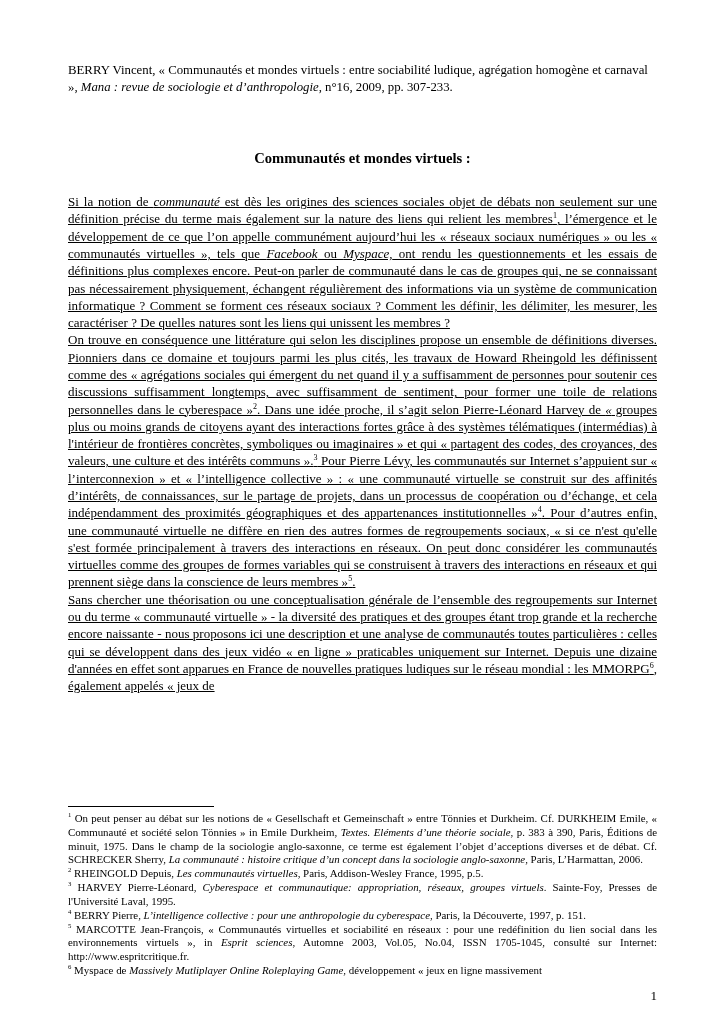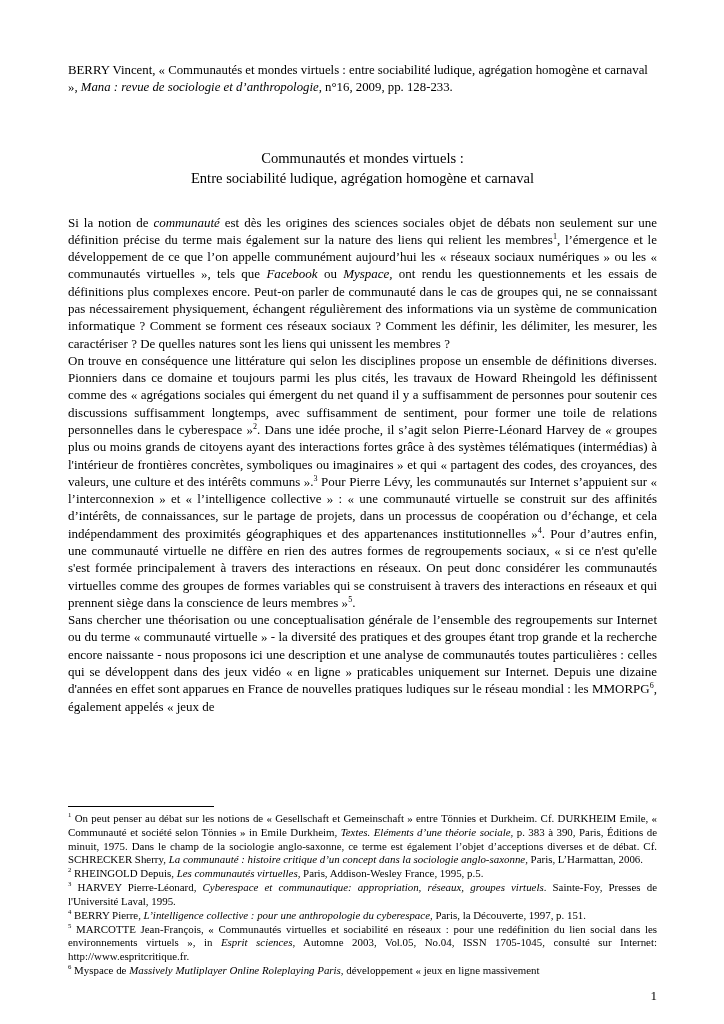--- a/index.html
+++ b/index.html
@@ -17,28 +17,29 @@
   }
   .citation {
     font-size: 12.8px;
     line-height: 1.32;
     text-align: left;
   }
   .title {
     margin-top: 52px;
     text-align: center;
     font-size: 14.6px;
-    font-weight: normal;
+    font-weight: bold;
     line-height: 1.4;
   }
   .body-text { margin-top: 25px; }
   .para {
     font-size: 13px;
     line-height: 1.33;
     text-align: justify;
+    text-decoration: underline;
   }
   sup {
     font-size: 0.62em;
     vertical-align: super;
     line-height: 0;
   }
   .footnotes {
     position: absolute;
     left: 68px;
     right: 67px;
@@ -60,40 +61,39 @@
     right: 67px;
     bottom: 20px;
     font-size: 13px;
   }
 </style>
 </head>
 <body>
 
 <div class="page">
 
-  <p class="citation"><span>BERRY Vincent, « Communautés et mondes virtuels : entre sociabilité ludique, agrégation homogène et carnaval », </span><em>Mana : revue de sociologie et d’anthropologie</em><span>, n°16, 2009, pp. 128-233.</span></p>
+  <p class="citation"><span>BERRY Vincent, « Communautés et mondes virtuels : entre sociabilité ludique, agrégation homogène et carnaval », </span><em>Mana : revue de sociologie et d’anthropologie</em><span>, n°16, 2009, pp. 307-233.</span></p>
 
   <h1 class="title">
     <span>Communautés et mondes virtuels :</span><br>
-    <span>Entre sociabilité ludique, agrégation homogène et carnaval</span>
   </h1>
 
   <div class="body-text" id="body-container">
       <p class="para"><span>Si la notion de </span><em>communauté</em><span> est dès les origines des sciences sociales objet de débats non seulement sur une définition précise du terme mais également sur la nature des liens qui relient les membres</span><sup>1</sup><span>, l’émergence et le développement de ce que l’on appelle communément aujourd’hui les « réseaux sociaux numériques » ou les « communautés virtuelles », tels que </span><em>Facebook</em><span> ou </span><em>Myspace,</em><span> ont rendu les questionnements et les essais de définitions plus complexes encore. Peut-on parler de communauté dans le cas de groupes qui, ne se connaissant pas nécessairement physiquement, échangent régulièrement des informations via un système de communication informatique ? Comment se forment ces réseaux sociaux ? Comment les définir, les délimiter, les mesurer, les caractériser ? De quelles natures sont les liens qui unissent les membres ?</span></p>
       <p class="para"><span>On trouve en conséquence une littérature qui selon les disciplines propose un ensemble de définitions diverses. Pionniers dans ce domaine et toujours parmi les plus cités, les travaux de Howard Rheingold les définissent comme des « agrégations sociales qui émergent du net quand il y a suffisamment de personnes pour soutenir ces discussions suffisamment longtemps, avec suffisamment de sentiment, pour former une toile de relations personnelles dans le cyberespace »</span><sup>2</sup><span>. Dans une idée proche, il s’agit selon Pierre-Léonard Harvey de </span><em>«</em><span> groupes plus ou moins grands de citoyens ayant des interactions fortes grâce à des systèmes télématiques (intermédias) à l'intérieur de frontières concrètes, symboliques ou imaginaires » et qui « partagent des codes, des croyances, des valeurs, une culture et des intérêts communs ».</span><sup>3</sup><span> Pour Pierre Lévy, les communautés sur Internet s’appuient sur « l’interconnexion » et « l’intelligence collective » : « une communauté virtuelle se construit sur des affinités d’intérêts, de connaissances, sur le partage de projets, dans un processus de coopération ou d’échange, et cela indépendamment des proximités géographiques et des appartenances institutionnelles »</span><sup>4</sup><span>. Pour d’autres enfin, une communauté virtuelle ne diffère en rien des autres formes de regroupements sociaux, « si ce n'est qu'elle s'est formée principalement à travers des interactions en réseaux. On peut donc considérer les communautés virtuelles comme des groupes de formes variables qui se construisent à travers des interactions en réseaux et qui prennent siège dans la conscience de leurs membres »</span><sup>5</sup><span>.</span></p>
       <p class="para"><span>Sans chercher une théorisation ou une conceptualisation générale de l’ensemble des regroupements sur Internet ou du terme « communauté virtuelle » - la diversité des pratiques et des groupes étant trop grande et la recherche encore naissante - nous proposons ici une description et une analyse de communautés toutes particulières : celles qui se développent dans des jeux vidéo « en ligne » praticables uniquement sur Internet. Depuis une dizaine d'années en effet sont apparues en France de nouvelles pratiques ludiques sur le réseau mondial : les MMORPG</span><sup>6</sup><span>, également appelés « jeux de</span></p>
     </div>
 
   <div class="footnotes">
     <hr class="footnote-rule">
     <div id="footnotes-container">
         <p class="footnote"><sup>1</sup><span> On peut penser au débat sur les notions de « Gesellschaft et Gemeinschaft » entre Tönnies et Durkheim. Cf. DURKHEIM Emile, « Communauté et société selon Tönnies » in Emile Durkheim, </span><em>Textes. Eléments d’une théorie sociale</em><span>, p. 383 à 390, Paris, Éditions de minuit, 1975. Dans le champ de la sociologie anglo-saxonne, ce terme est également l’objet d’acceptions diverses et de débat. Cf. SCHRECKER Sherry, </span><em>La communauté : histoire critique d’un concept dans la sociologie anglo-saxonne</em><span>, Paris, L’Harmattan, 2006.</span></p>
         <p class="footnote"><sup>2</sup><span> RHEINGOLD Depuis, </span><em>Les communautés virtuelles</em><span>, Paris, Addison-Wesley France, 1995, p.5.</span></p>
         <p class="footnote"><sup>3</sup><span> HARVEY Pierre-Léonard, </span><em>Cyberespace et communautique: appropriation, réseaux, groupes virtuels</em><span>. Sainte-Foy, Presses de l'Université Laval, 1995.</span></p>
         <p class="footnote"><sup>4</sup><span> BERRY Pierre, </span><em>L’intelligence collective : pour une anthropologie du cyberespace</em><span>, Paris, la Découverte, 1997, p. 151.</span></p>
         <p class="footnote"><sup>5</sup><span> MARCOTTE Jean-François, « Communautés virtuelles et sociabilité en réseaux : pour une redéfinition du lien social dans les environnements virtuels », in </span><em>Esprit sciences</em><span>, Automne 2003, Vol.05, No.04, ISSN 1705-1045, consulté sur Internet: http://www.espritcritique.fr.</span></p>
-        <p class="footnote"><sup>6</sup><span> Myspace de </span><em>Massively Mutliplayer Online Roleplaying Paris</em><span>, développement « jeux en ligne massivement</span></p>
+        <p class="footnote"><sup>6</sup><span> Myspace de </span><em>Massively Mutliplayer Online Roleplaying Game</em><span>, développement « jeux en ligne massivement</span></p>
       </div>
   </div>
 
   <div class="page-number">1</div>
 
 </div>
 
 </body></html>

